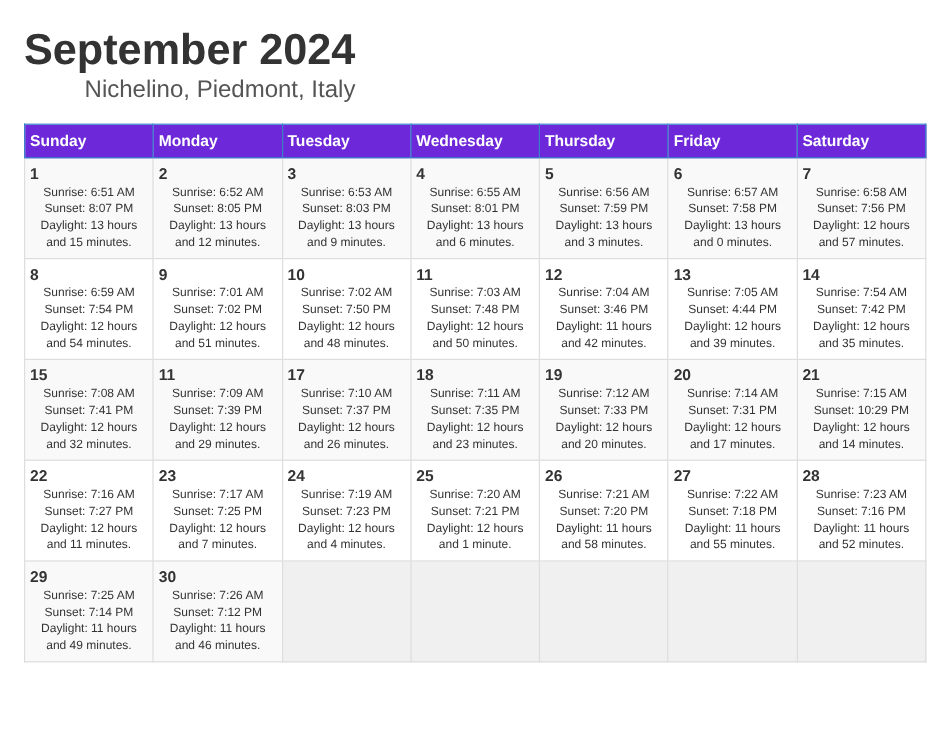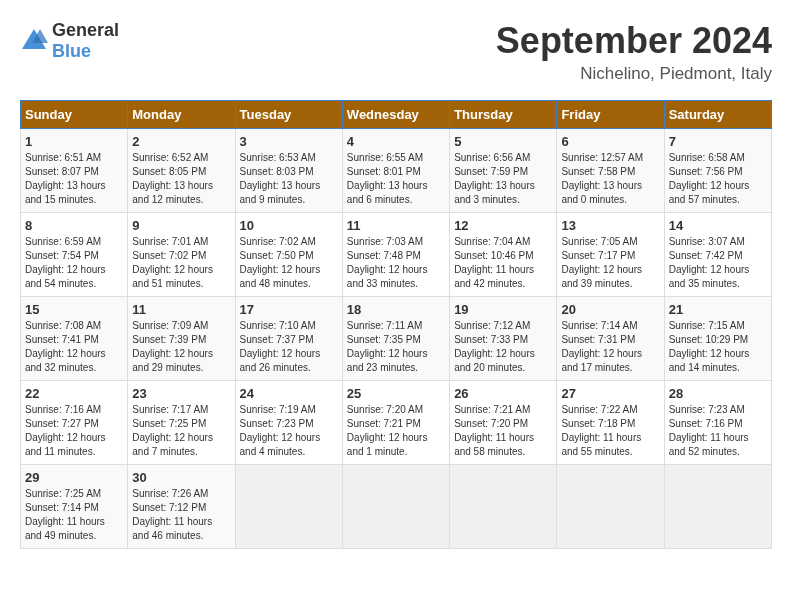--- a/index.html
+++ b/index.html
@@ -27,31 +27,31 @@
     }
     .title-area {
       text-align: right;
     }
     .month-title {
       font-size: 36px;
       font-weight: bold;
       color: #333;
     }
     .location-title {
-      font-size: 17px;
+      font-size: 20px;
       color: #555;
       margin-top: 2px;
     }
     table {
       width: 100%;
       border-collapse: collapse;
       table-layout: fixed;
     }
     thead tr {
-      background-color: #a16207;
+      background-color: #6d28d9;
     }
     thead th {
       color: #fff;
       font-size: 13px;
       font-weight: bold;
       padding: 6px 4px;
       text-align: left;
       border: 1px solid #3a80c9;
     }
     tbody tr {
@@ -69,39 +69,30 @@
       height: 80px;
     }
     .day-number {
       font-size: 13px;
       font-weight: bold;
       display: block;
       margin-bottom: 2px;
     }
     .day-info {
       line-height: 1.4;
+      text-align: center;
     }
     .empty-cell {
       background: #f0f0f0;
     }
   </style>
 </head>
 <body>
 
 <div class="header-area">
-  <div class="logo">
-    <svg class="logo-icon" viewBox="0 0 28 28" xmlns="http://www.w3.org/2000/svg">
-      <polygon points="14,2 26,22 2,22" fill="#4a90d9"></polygon>
-      <polygon points="20,2 28,16 12,16" fill="#2a70b9" opacity="0.7"></polygon>
-    </svg>
-    <div>
-      <span style="font-size:18px;font-weight:bold;color:#333;">General</span><br>
-      <span style="font-size:18px;font-weight:bold;color:#4a90d9;">Blue</span>
-    </div>
-  </div>
   <div class="title-area">
     <div class="month-title">September 2024</div>
     <div class="location-title">Nichelino, Piedmont, Italy</div>
   </div>
 </div>
 
 <table>
   <thead>
     <tr>
     <th>Sunday</th>
@@ -151,21 +142,21 @@
         <span class="day-number">5</span>
         <div class="day-info">
           <span>Sunrise: 6:56 AM</span><br>
           <span>Sunset: 7:59 PM</span><br>
           <span>Daylight: 13 hours and 3 minutes.</span>
         </div>
       </td>
         <td>
         <span class="day-number">6</span>
         <div class="day-info">
-          <span>Sunrise: 12:57 AM</span><br>
+          <span>Sunrise: 6:57 AM</span><br>
           <span>Sunset: 7:58 PM</span><br>
           <span>Daylight: 13 hours and 0 minutes.</span>
         </div>
       </td>
         <td>
         <span class="day-number">7</span>
         <div class="day-info">
           <span>Sunrise: 6:58 AM</span><br>
           <span>Sunset: 7:56 PM</span><br>
           <span>Daylight: 12 hours and 57 minutes.</span>
@@ -195,43 +186,43 @@
           <span>Sunrise: 7:02 AM</span><br>
           <span>Sunset: 7:50 PM</span><br>
           <span>Daylight: 12 hours and 48 minutes.</span>
         </div>
       </td>
         <td>
         <span class="day-number">11</span>
         <div class="day-info">
           <span>Sunrise: 7:03 AM</span><br>
           <span>Sunset: 7:48 PM</span><br>
-          <span>Daylight: 12 hours and 33 minutes.</span>
+          <span>Daylight: 12 hours and 50 minutes.</span>
         </div>
       </td>
         <td>
         <span class="day-number">12</span>
         <div class="day-info">
           <span>Sunrise: 7:04 AM</span><br>
-          <span>Sunset: 10:46 PM</span><br>
+          <span>Sunset: 3:46 PM</span><br>
           <span>Daylight: 11 hours and 42 minutes.</span>
         </div>
       </td>
         <td>
         <span class="day-number">13</span>
         <div class="day-info">
           <span>Sunrise: 7:05 AM</span><br>
-          <span>Sunset: 7:17 PM</span><br>
+          <span>Sunset: 4:44 PM</span><br>
           <span>Daylight: 12 hours and 39 minutes.</span>
         </div>
       </td>
         <td>
         <span class="day-number">14</span>
         <div class="day-info">
-          <span>Sunrise: 3:07 AM</span><br>
+          <span>Sunrise: 7:54 AM</span><br>
           <span>Sunset: 7:42 PM</span><br>
           <span>Daylight: 12 hours and 35 minutes.</span>
         </div>
       </td>
       </tr>
       <tr>
         <td>
         <span class="day-number">15</span>
         <div class="day-info">
           <span>Sunrise: 7:08 AM</span><br>

